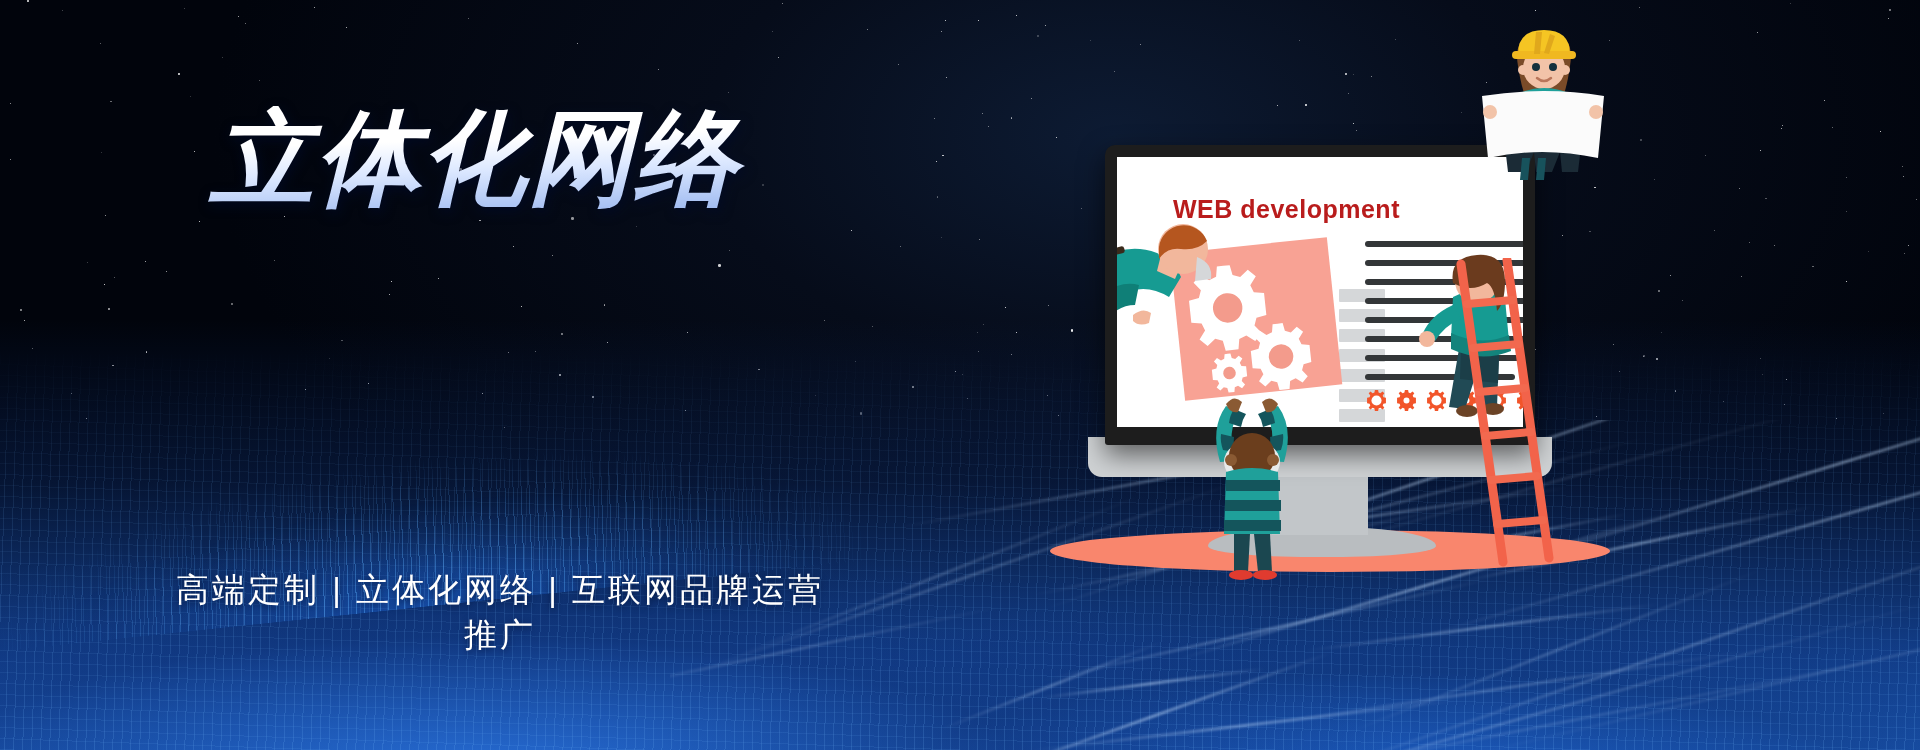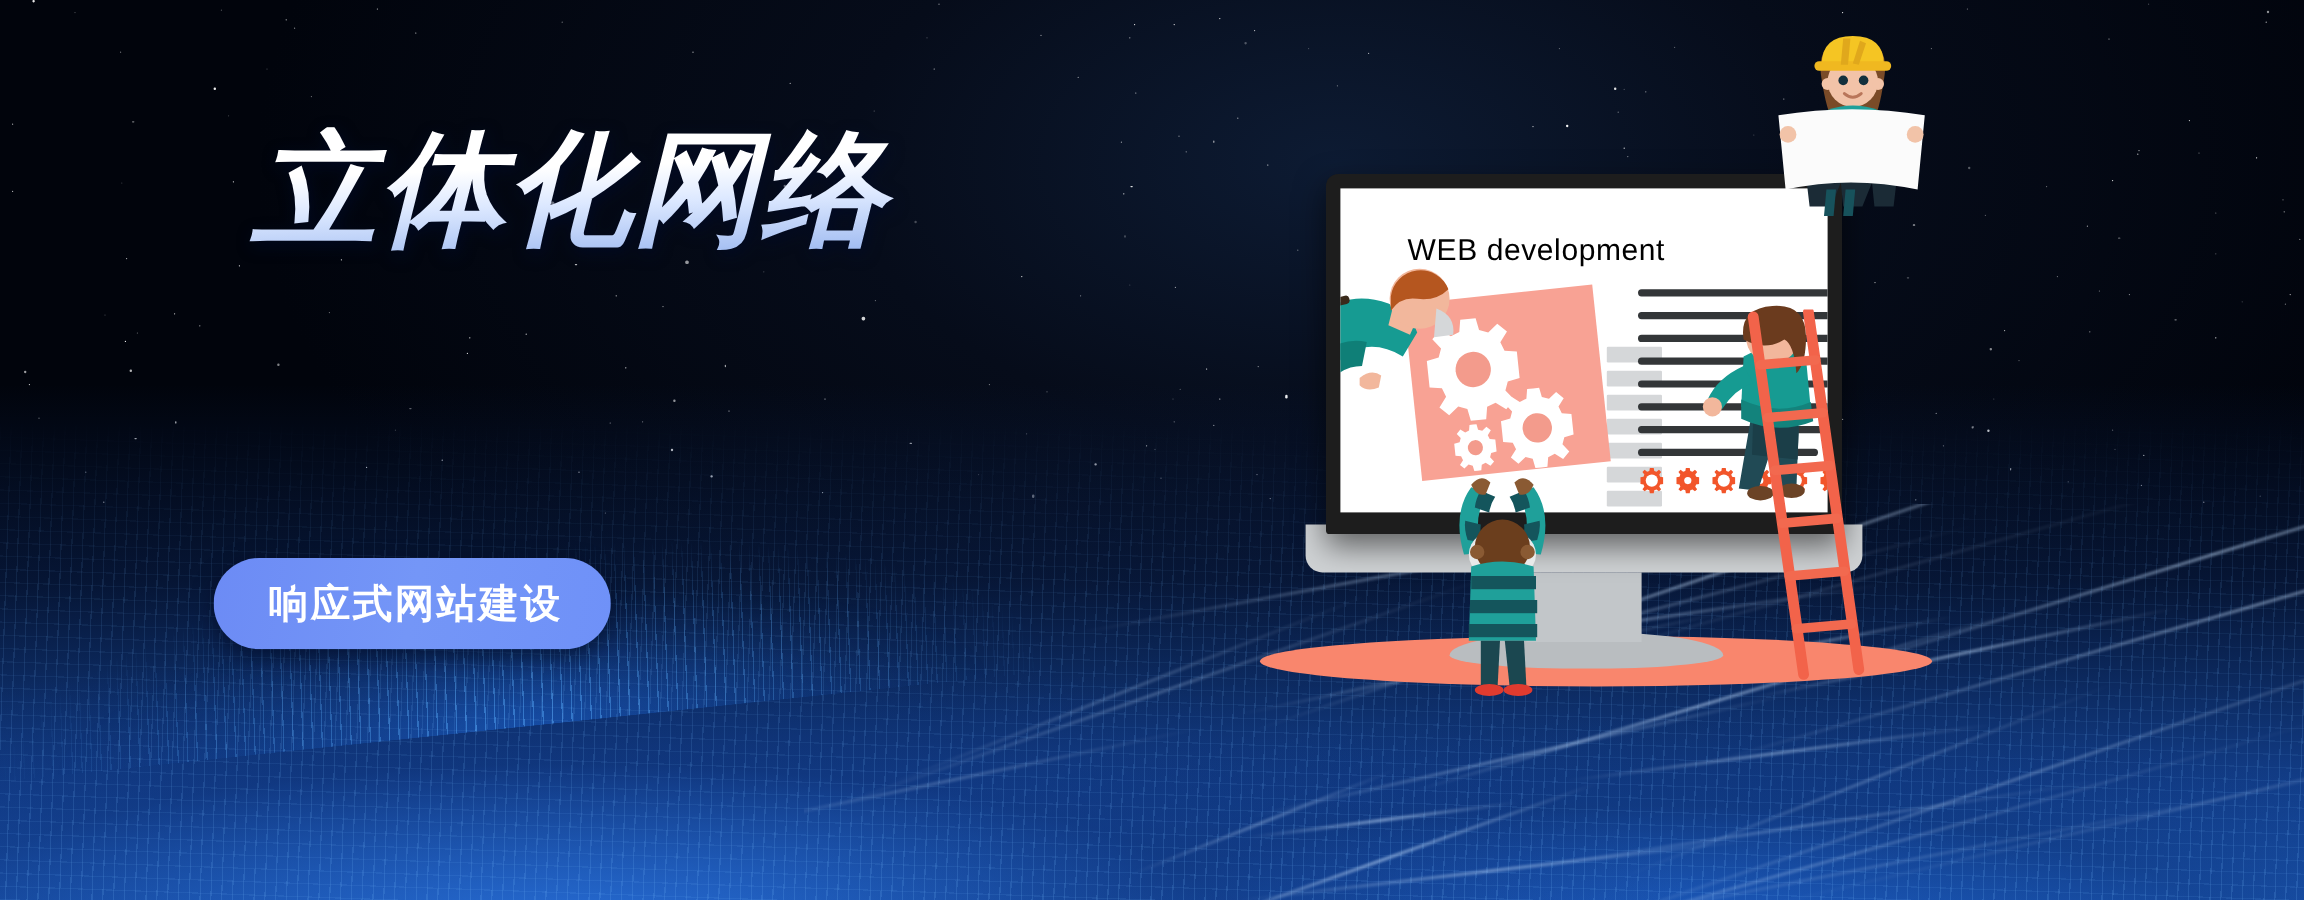--- a/index.html
+++ b/index.html
@@ -112,21 +112,21 @@
   .mon-base {
     position:absolute; left:148px; top:527px; width:228px; height:30px;
     background:#b9bdc0; border-radius:50%/70% 70% 40% 40%;
   }
   .floor {
     position:absolute; left:-10px; top:530px; width:560px; height:42px;
     background:#f9866d; border-radius:50%;
   }
 
   
-  .web-title { position:absolute; left:56px; top:38px; color:#000000; font-size:25px; letter-spacing:.5px; }
+  .web-title { position:absolute; left:56px; top:38px; color:#b91c1c; font-size:25px; letter-spacing:.5px;font-weight:bold; }
   .pink-card {
     position:absolute; left:60px; top:88px; width:158px; height:148px;
     background:#f8a294; transform:rotate(-6deg);
   }
   .gear { position:absolute; }
   .gear-svg { display:block; }
 
   .lines { position:absolute; left:248px; top:84px; width:178px; }
   .line { height:6px; background:#333638; border-radius:3px; margin-bottom:13px; }
 
@@ -399,23 +399,23 @@
       <div class="streak" style="width: 314px; left: 647px; top: 122px; opacity: 0.51; transform: rotate(-10.9deg);"></div>
       <div class="streak" style="width: 439px; left: 47px; top: 155px; opacity: 0.24; transform: rotate(-21.6deg);"></div>
       <div class="streak" style="width: 433px; left: -95px; top: 229px; opacity: 0.24; transform: rotate(-11.8deg);"></div>
     </div>
 
   <div class="headline">
     <div class="hl-line" id="hl2">立体化网络</div>
   </div>
 
   <div class="pill">
-    <div class="pill-seg pill-blue">响应式网站建设</div>
   </div>
 
+  <div class="tagline">高端定制 | 立体化网络 | 互联网品牌运营推广</div>
 
   <div class="illo">
 
     <div class="floor"></div>
 
     <div class="mon-base"></div>
     <div class="mon-neck"></div>
     <div class="mon-chin"></div>
 
     <div class="mon-bezel">

